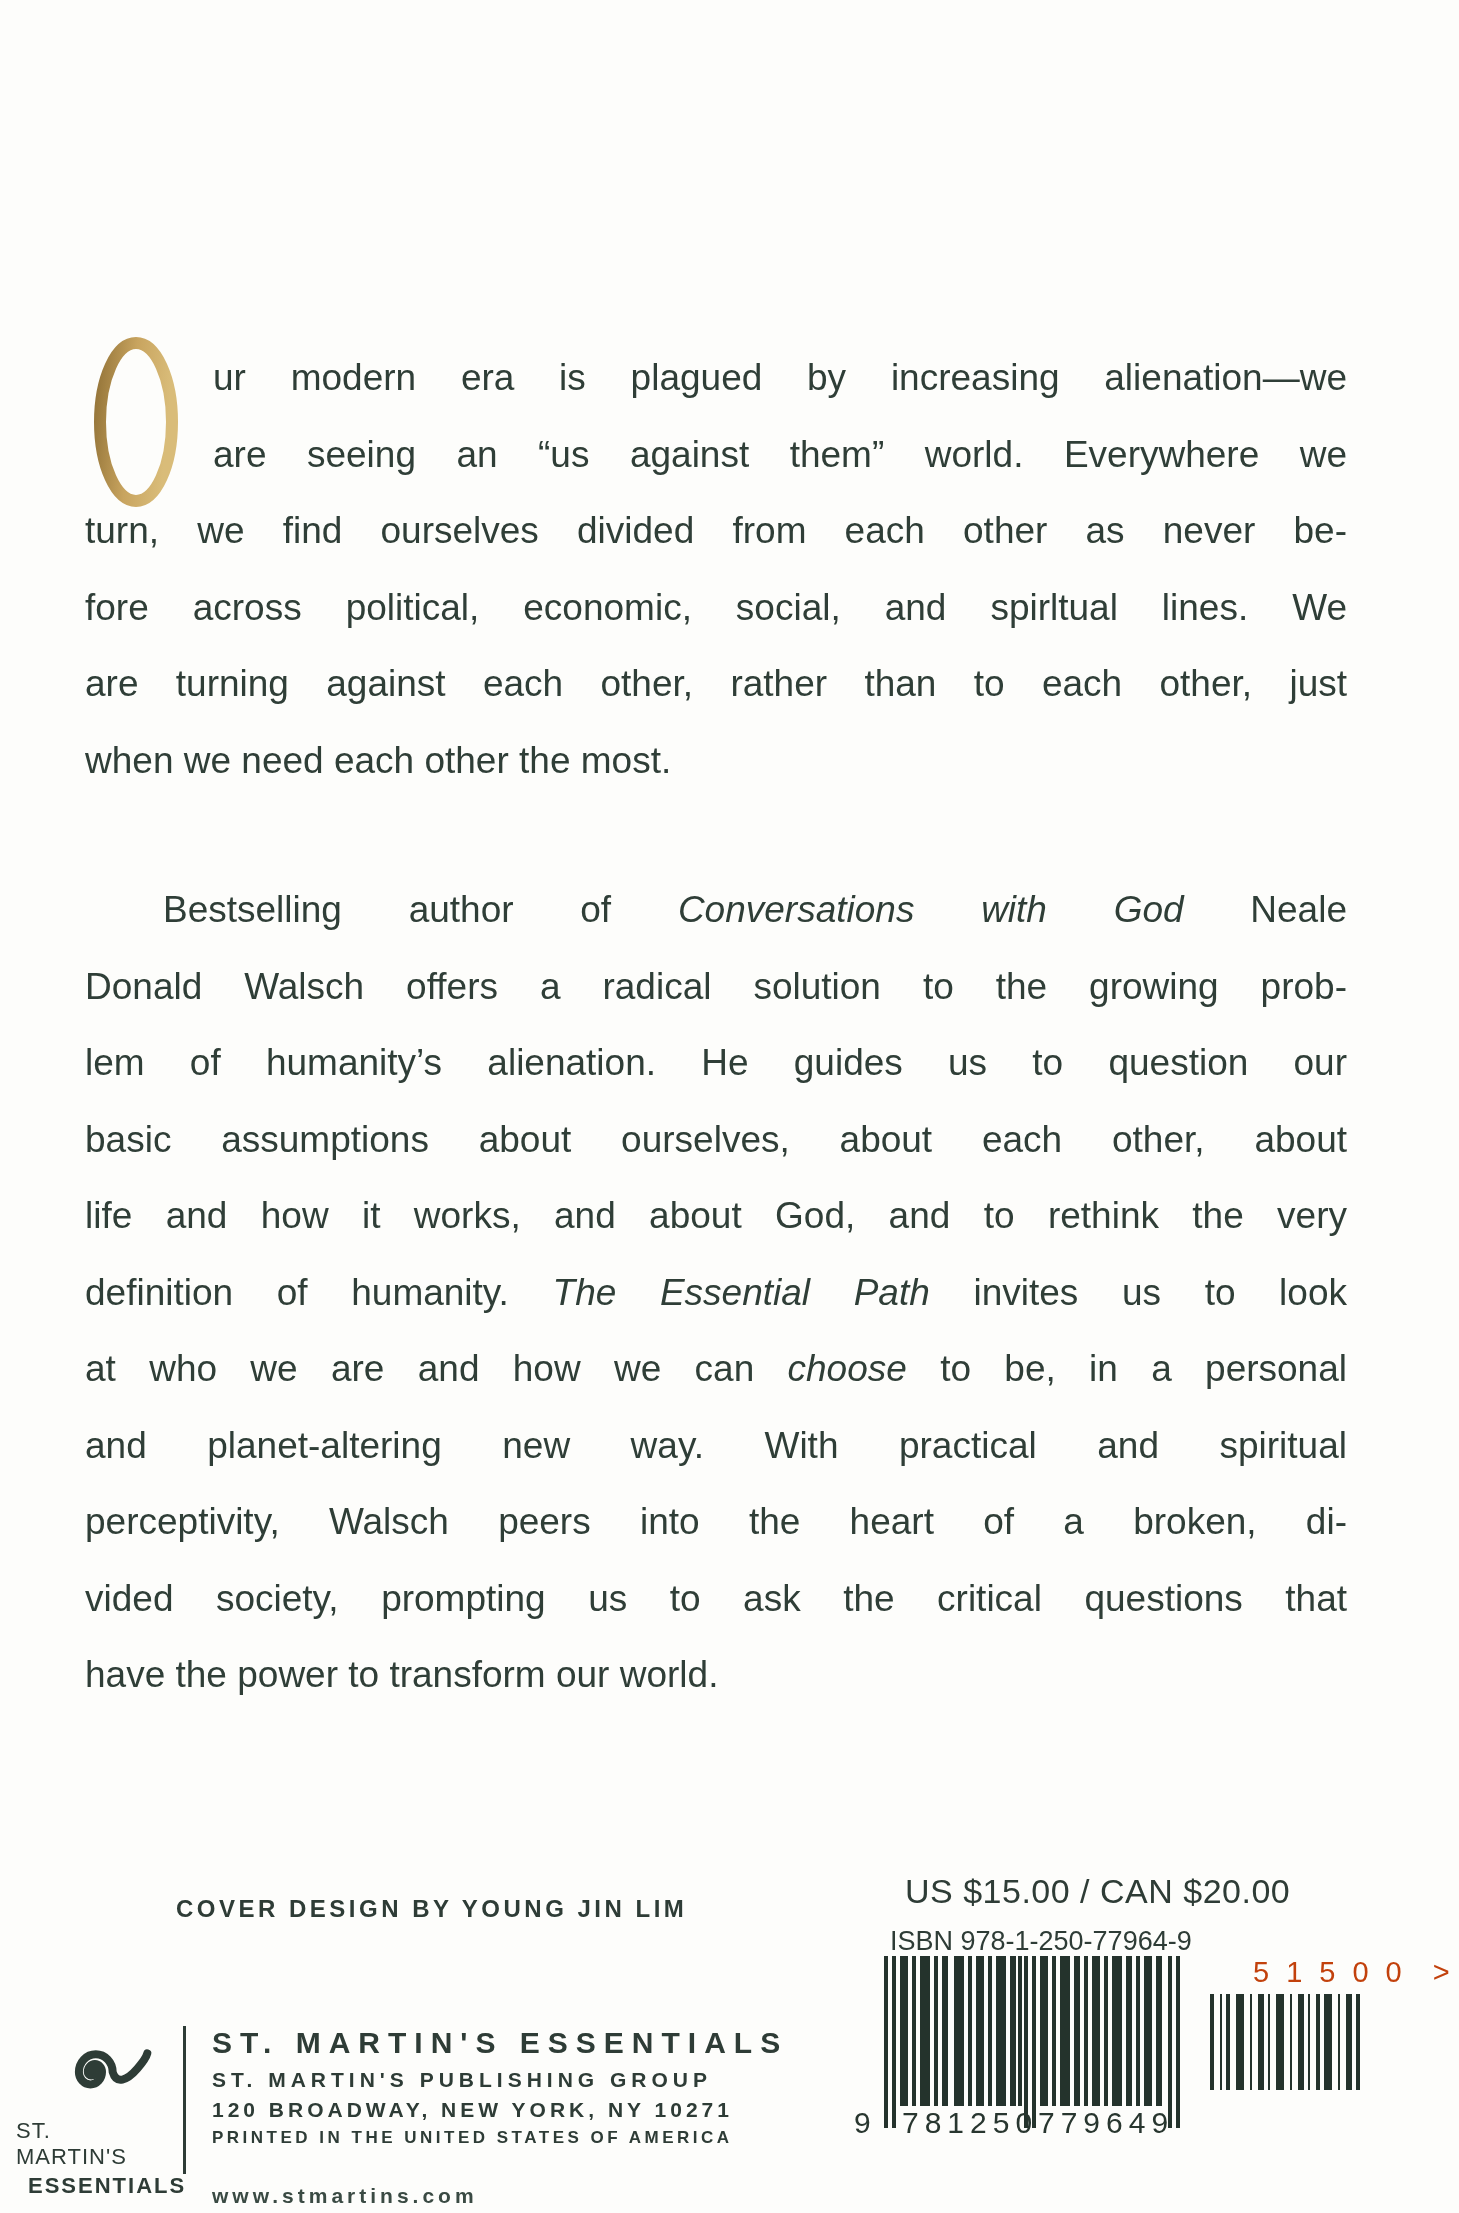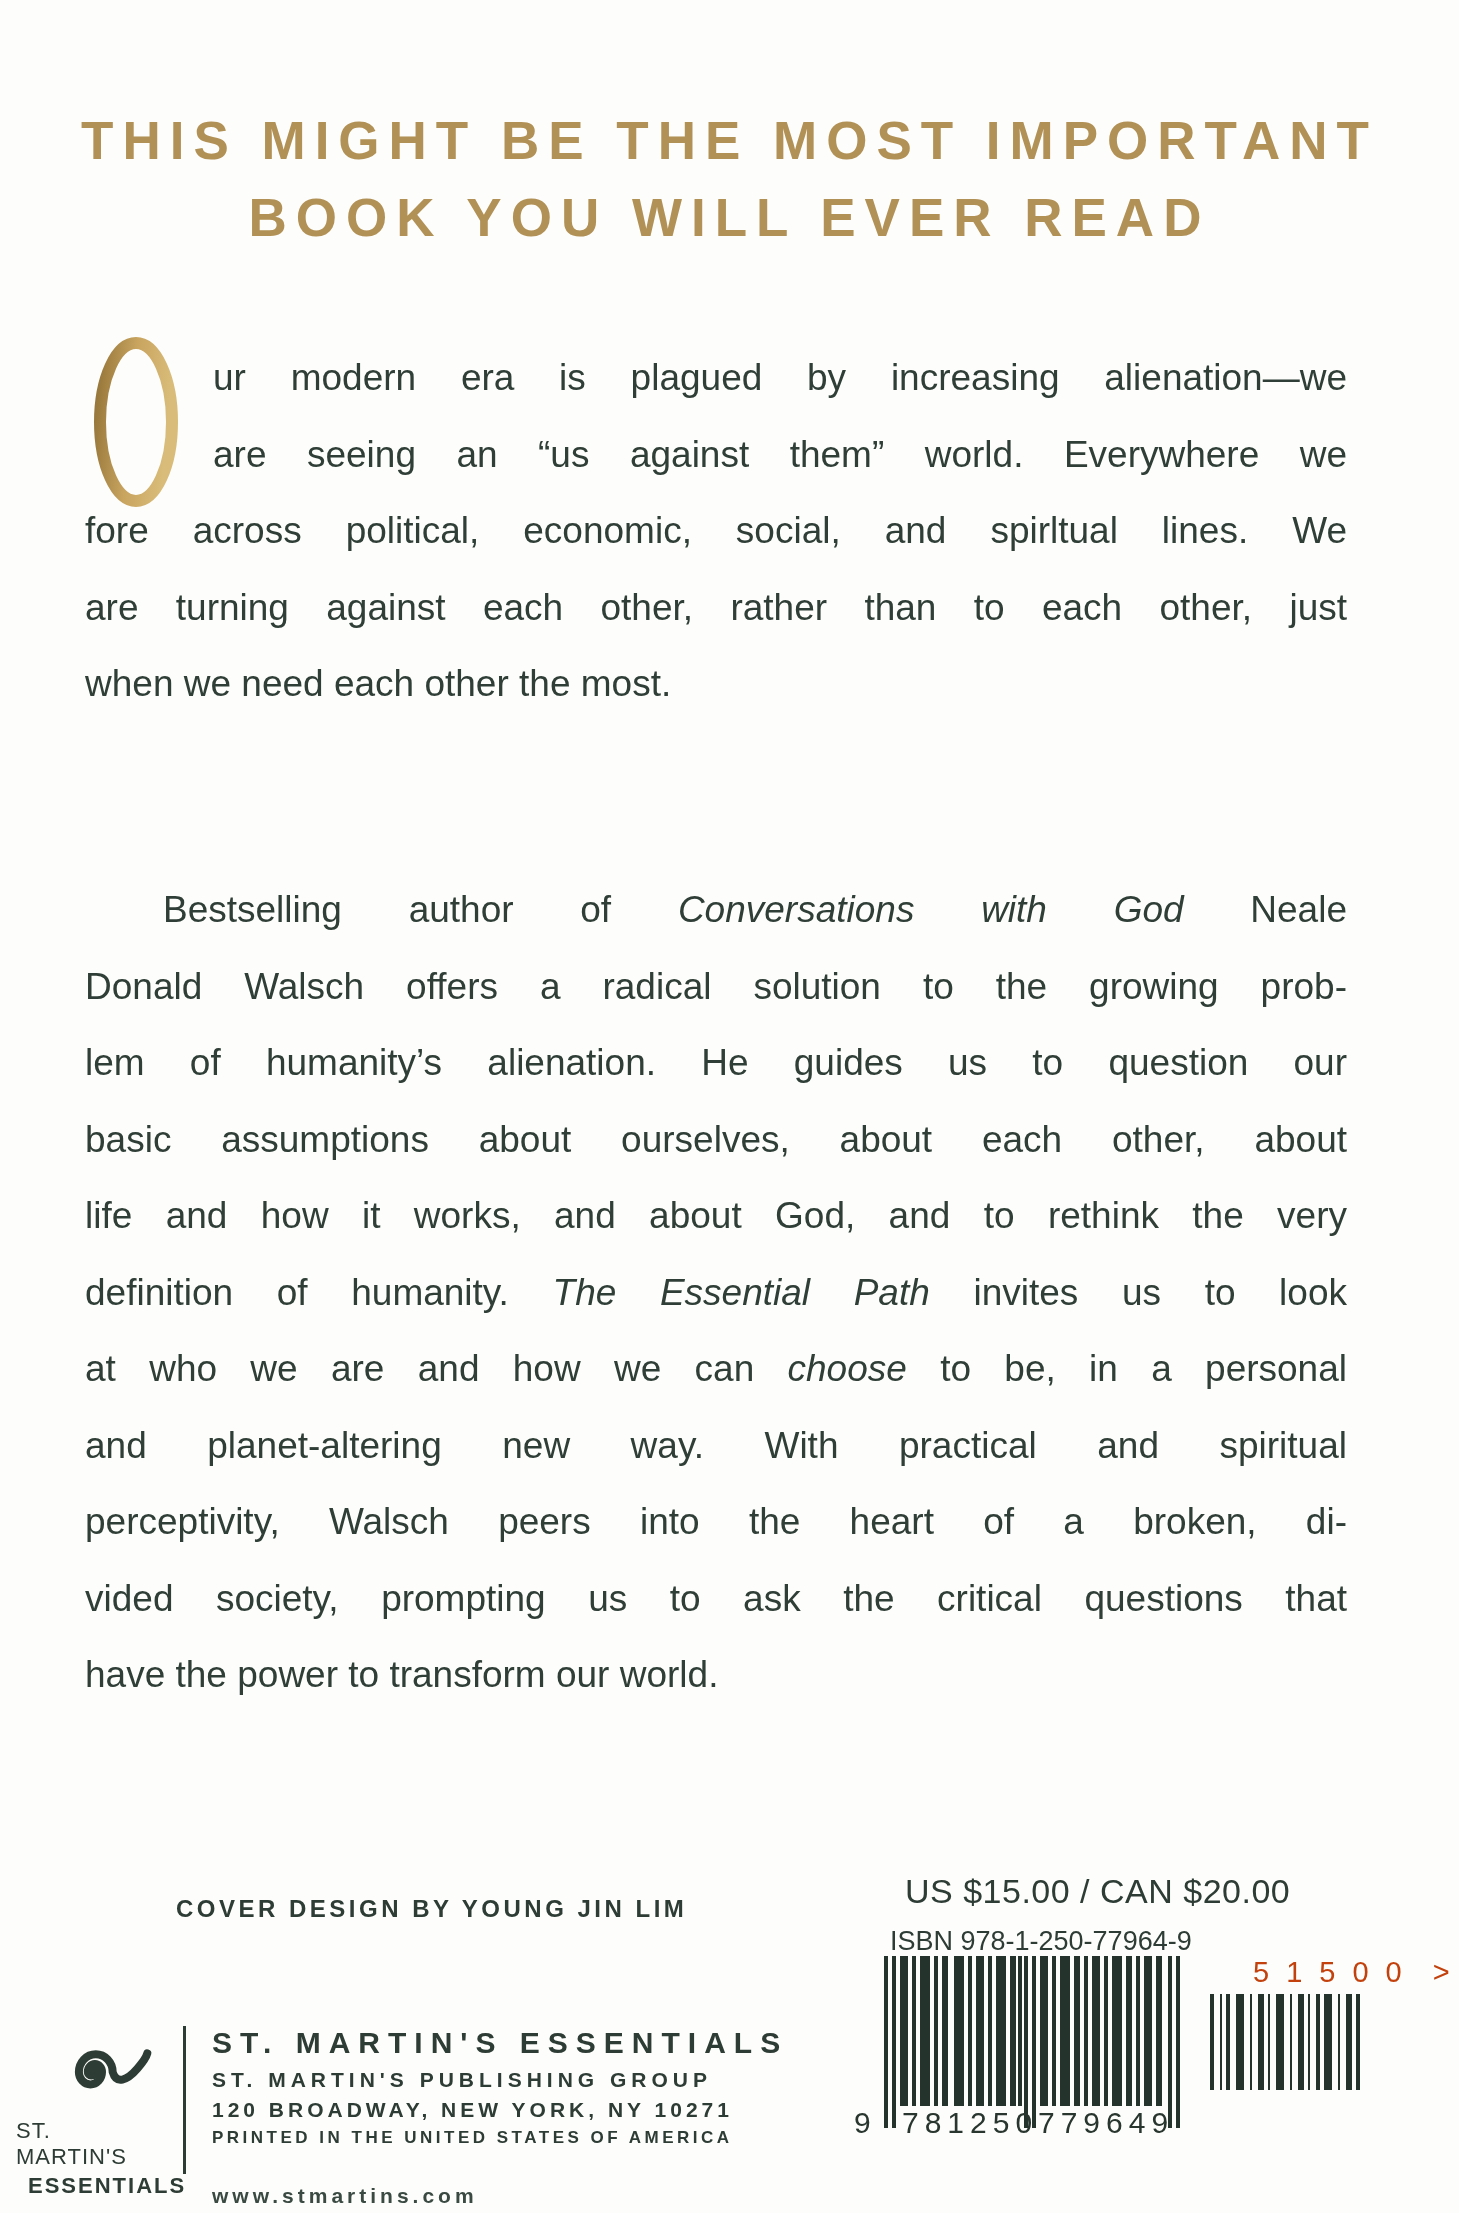--- a/index.html
+++ b/index.html
@@ -86,39 +86,36 @@
   .addon-code{letter-spacing:17px;}
   .addon-arrow{margin-left:6px;letter-spacing:0;}
   .barcode-addon{position:absolute;left:1210px;top:1994px;width:152px;height:96px;}
   .bar{fill:#24332c;}
 </style>
 </head>
 <body>
 
 <div class="page">
 
-  <div class="headline">
-    <div>THIS MIGHT BE THE MOST IMPORTANT</div>
-    <div>BOOK YOU WILL EVER READ</div>
-  </div>
 
   <svg class="dropcap" viewBox="0 0 88 172" aria-hidden="true">
     <defs>
       <linearGradient id="gold" x1="0" y1="0" x2="1" y2="0.2">
         <stop offset="0" stop-color="#96763a"></stop>
         <stop offset="0.5" stop-color="#c8a45f"></stop>
         <stop offset="1" stop-color="#d9bc79"></stop>
       </linearGradient>
     </defs>
     <ellipse cx="44" cy="86" rx="36" ry="79" fill="none" stroke="url(#gold)" stroke-width="12"></ellipse>
   </svg>
 
   <div class="copy p1">
       <div class="line"><span>ur modern era is plagued by increasing alienation—we</span></div>
       <div class="line"><span>are seeing an “us against them” world. Everywhere we</span></div>
+      <div class="line"><span>turn, we find ourselves divided from each other as never be-</span></div>
       <div class="line"><span>fore across political, economic, social, and spirltual lines. We</span></div>
       <div class="line"><span>are turning against each other, rather than to each other, just</span></div>
       <div class="line last"><span>when we need each other the most.</span></div>
     </div>
 
   <div class="copy p2">
       <div class="line"><span>Bestselling author of </span><i>Conversations with God</i><span> Neale</span></div>
       <div class="line"><span>Donald Walsch offers a radical solution to the growing prob-</span></div>
       <div class="line"><span>lem of humanity’s alienation. He guides us to question our</span></div>
       <div class="line"><span>basic assumptions about ourselves, about each other, about</span></div>

